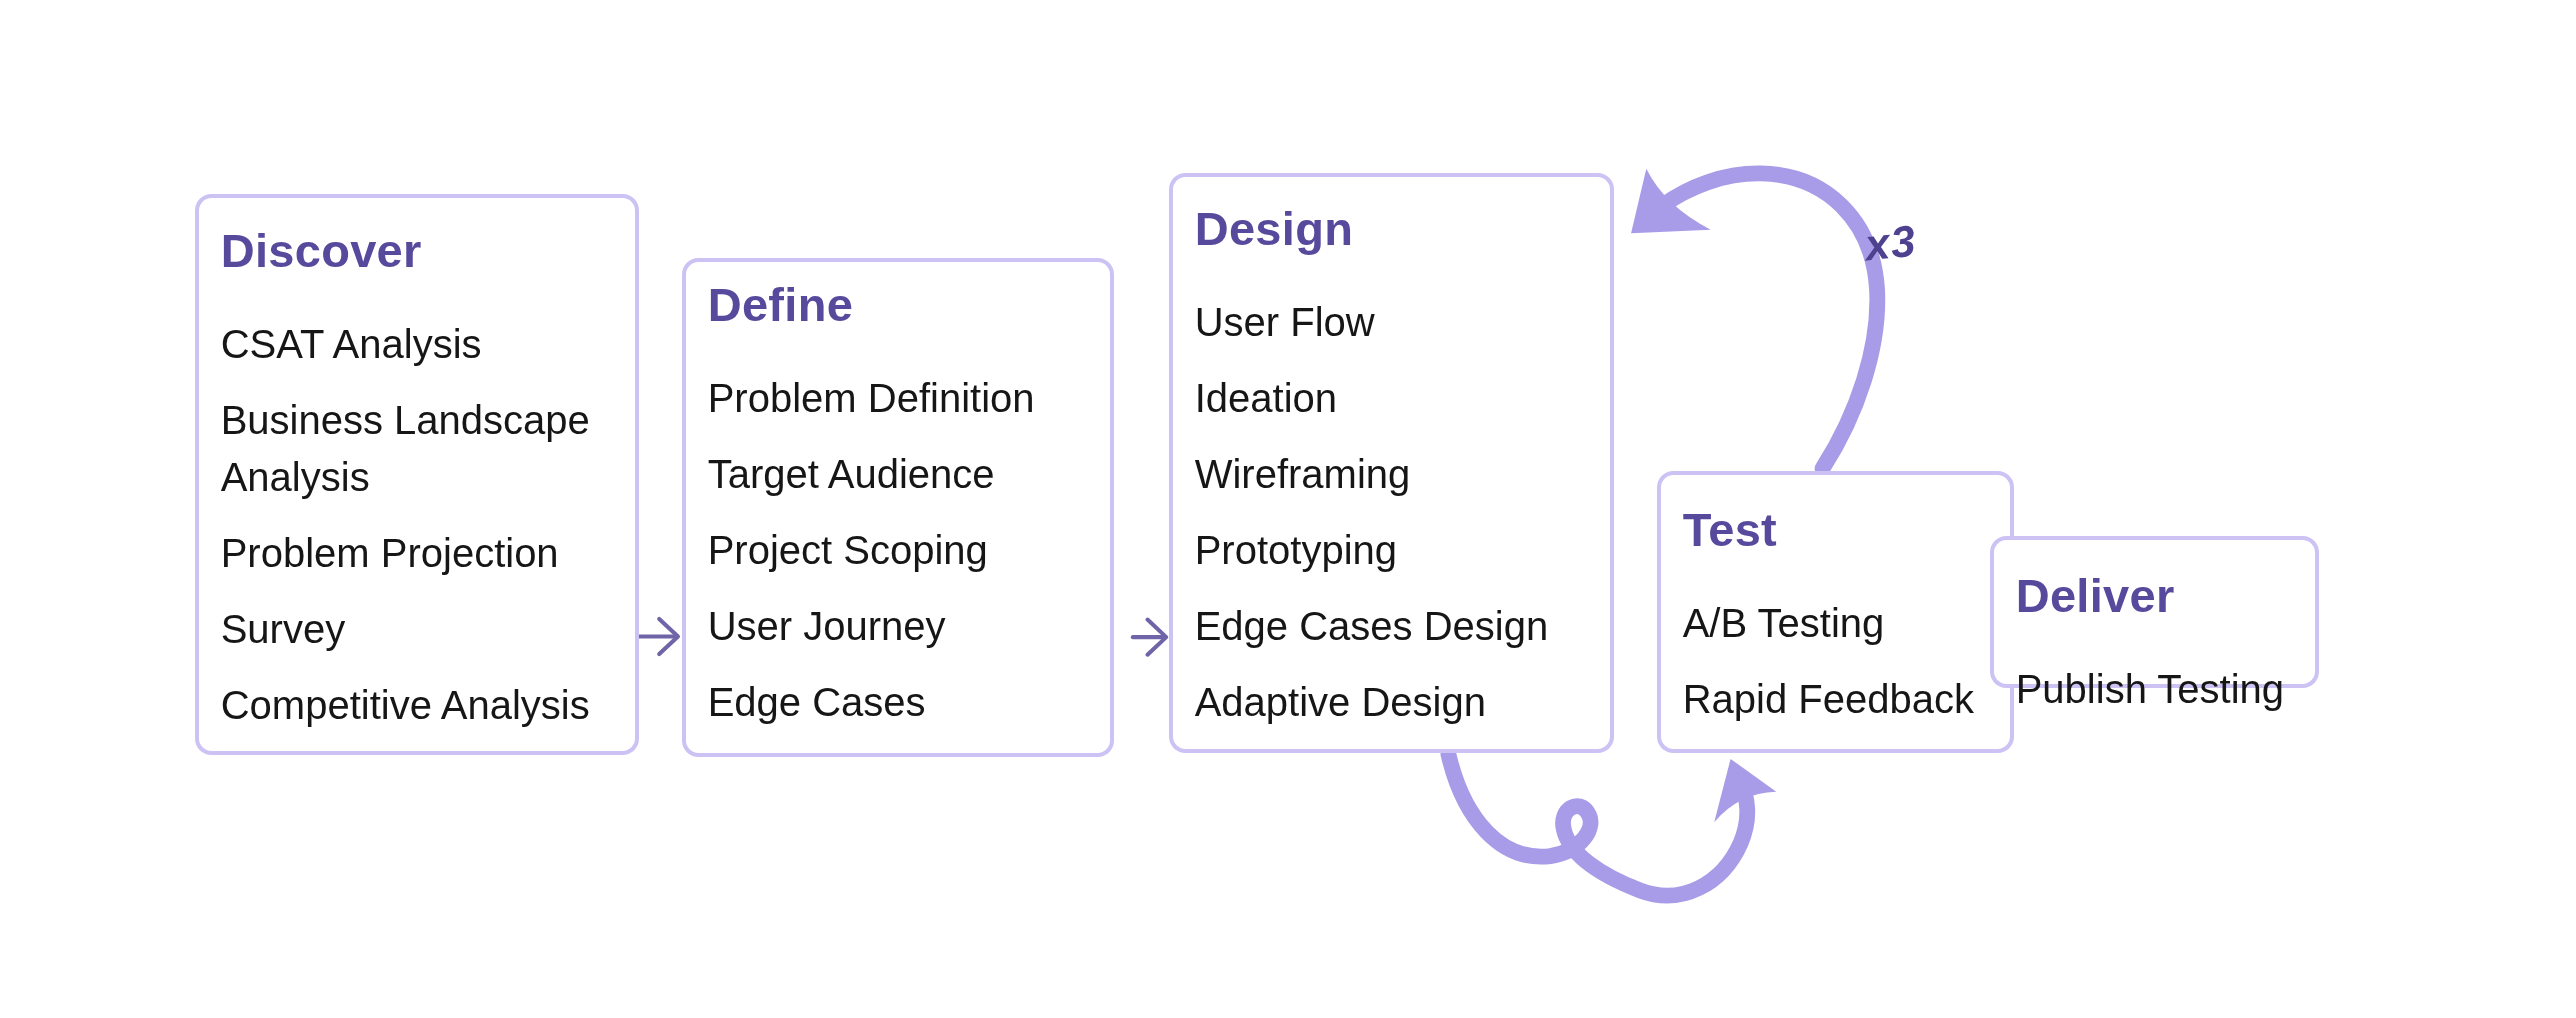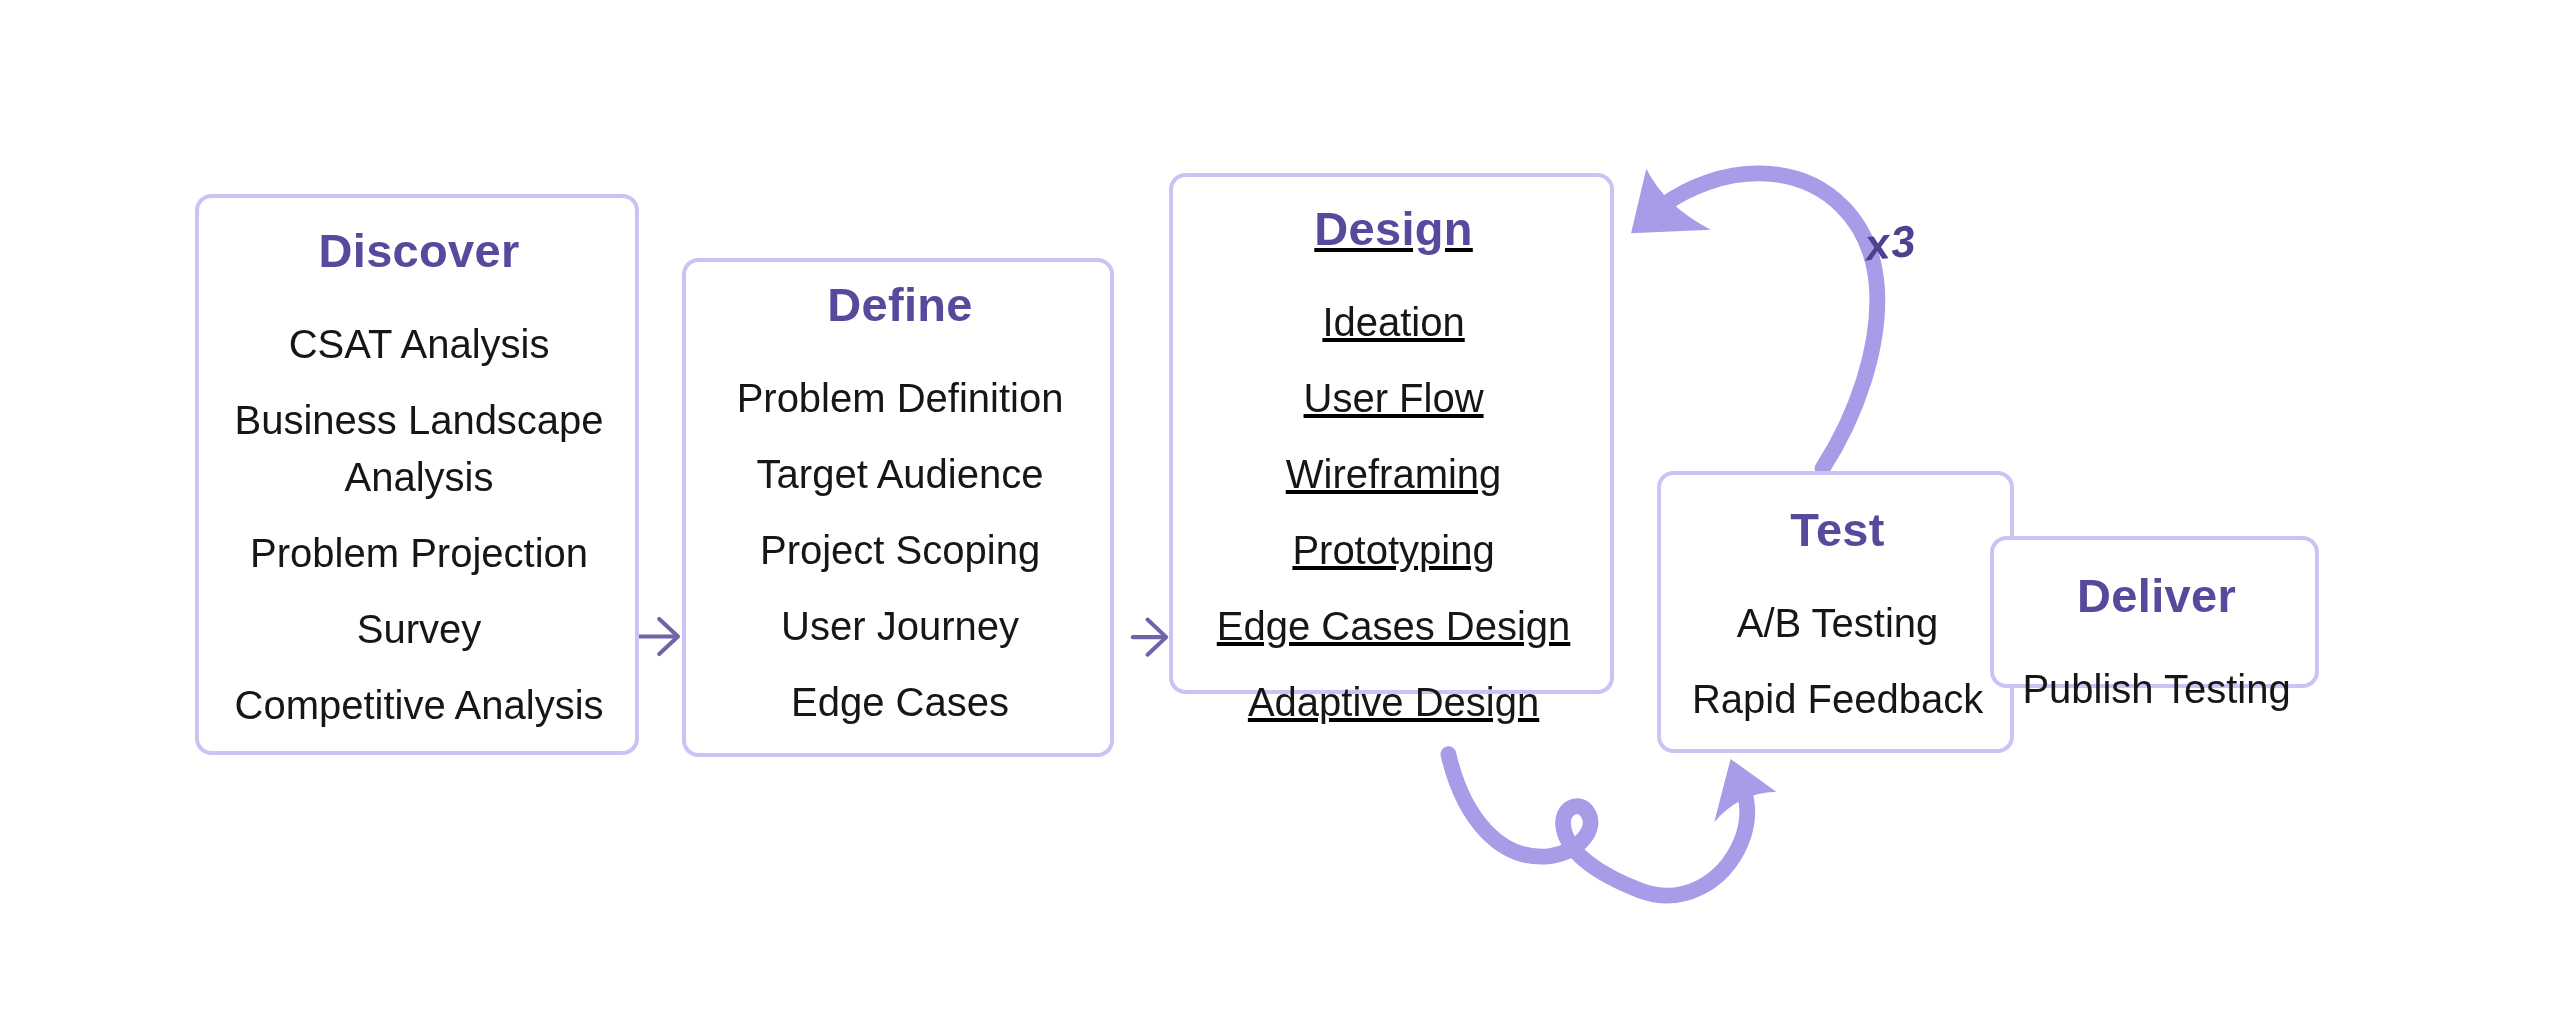--- a/index.html
+++ b/index.html
@@ -24,21 +24,20 @@
     height: 1019px;
     pointer-events: none;
   }
   .box {
     position: absolute;
     box-sizing: border-box;
     background: #ffffff;
     border: 4.7px solid #ccc2f4;
     border-radius: 16.4px;
     padding: 0 17.6px 0 21.7px;
-    text-align: center;
   }
   .box h2 {
     margin: 0 0 36px 0;
     font-size: 47px;
     line-height: 59px;
     font-weight: 700;
     color: #574a9d;
     letter-spacing: 0.3px;
   }
   .box ul {
@@ -113,25 +112,25 @@
     <h2 style="margin-top:13px">Define</h2>
     <ul>
       <li>Problem Definition</li>
       <li>Target Audience</li>
       <li>Project Scoping</li>
       <li>User Journey</li>
       <li>Edge Cases</li>
     </ul>
   </section>
 
-  <section class="box" style="left:1169px; top:173px; width:445px; height:521px;text-decoration:underline;">
+  <section class="box" style="left:1169px; top:173px; width:445px; height:580px;">
     <h2 style="margin-top:22px">Design</h2>
     <ul>
+      <li>User Flow</li>
       <li>Ideation</li>
-      <li>User Flow</li>
       <li>Wireframing</li>
       <li>Prototyping</li>
       <li>Edge Cases Design</li>
       <li>Adaptive Design</li>
     </ul>
   </section>
 
   <section class="box" style="left:1657px; top:471px; width:357px; height:282px;">
     <h2 style="margin-top:25px">Test</h2>
     <ul>

